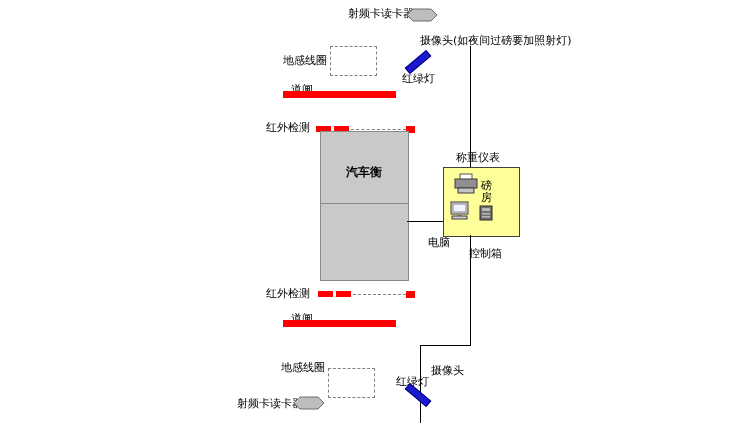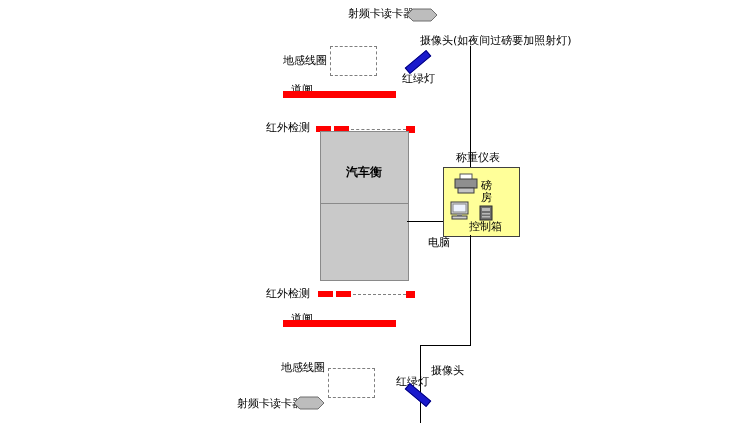--- a/index.html
+++ b/index.html
@@ -78,21 +78,21 @@
   </div>
   <div class="abs" style="left:479px;top:205px">
     <svg width="14" height="16" viewBox="0 0 14 16">
       <rect x="1" y="1" width="12" height="14" fill="#6f6f6f" stroke="#2d2d2d"></rect>
       <rect x="3" y="3" width="8" height="3" fill="#b8b8b8"></rect>
       <rect x="3" y="8" width="8" height="1.5" fill="#b8b8b8"></rect>
       <rect x="3" y="11" width="8" height="1.5" fill="#b8b8b8"></rect>
     </svg>
   </div>
   <div class="lbl" style="left:428px;top:236px">电脑</div>
-  <div class="lbl" style="left:469px;top:220px">控制箱</div>
+  <div class="lbl" style="left:469px;top:247px">控制箱</div>
 
   <div class="line" style="left:407px;top:221px;width:36px;height:1px"></div>
   <div class="line" style="left:470px;top:235px;width:1px;height:110px"></div>
   <div class="line" style="left:420px;top:345px;width:51px;height:1px"></div>
   <div class="line" style="left:420px;top:345px;width:1px;height:78px"></div>
 
   <div class="lbl" style="left:266px;top:287px">红外检测</div>
   <div class="red-bar" style="left:318px;top:291px;width:15px;height:6px"></div>
   <div class="red-bar" style="left:336px;top:291px;width:15px;height:6px"></div>
   <div class="dash-h" style="left:353px;top:294px;width:53px"></div>

